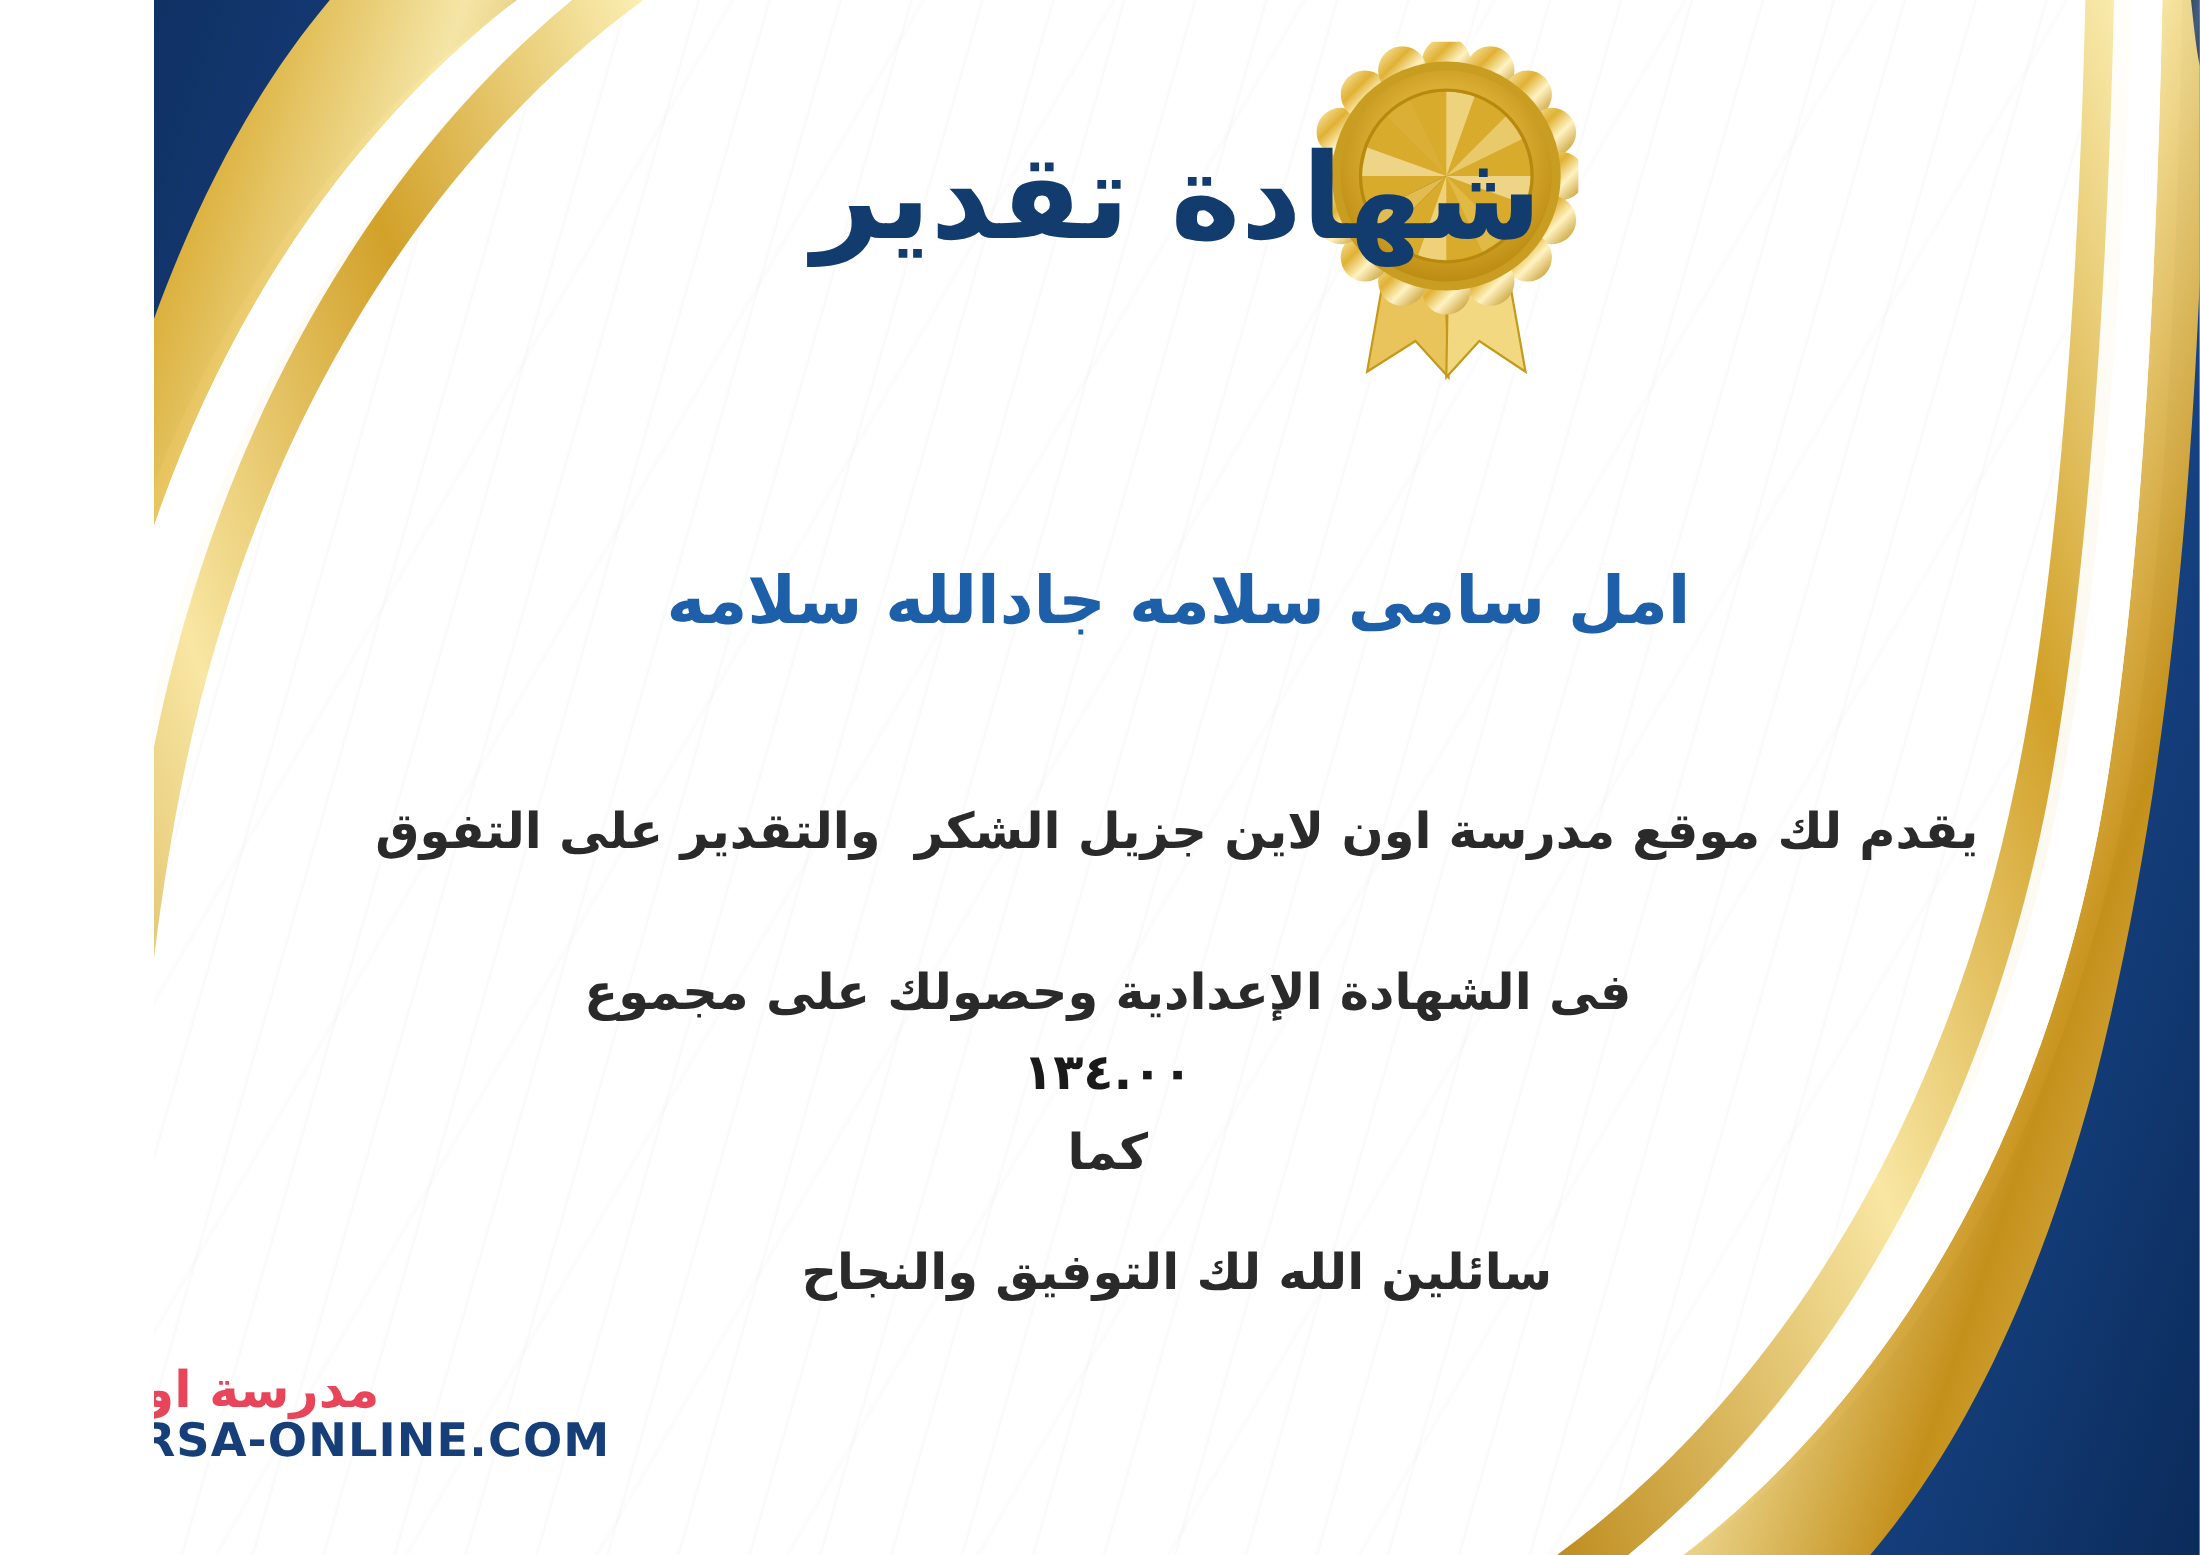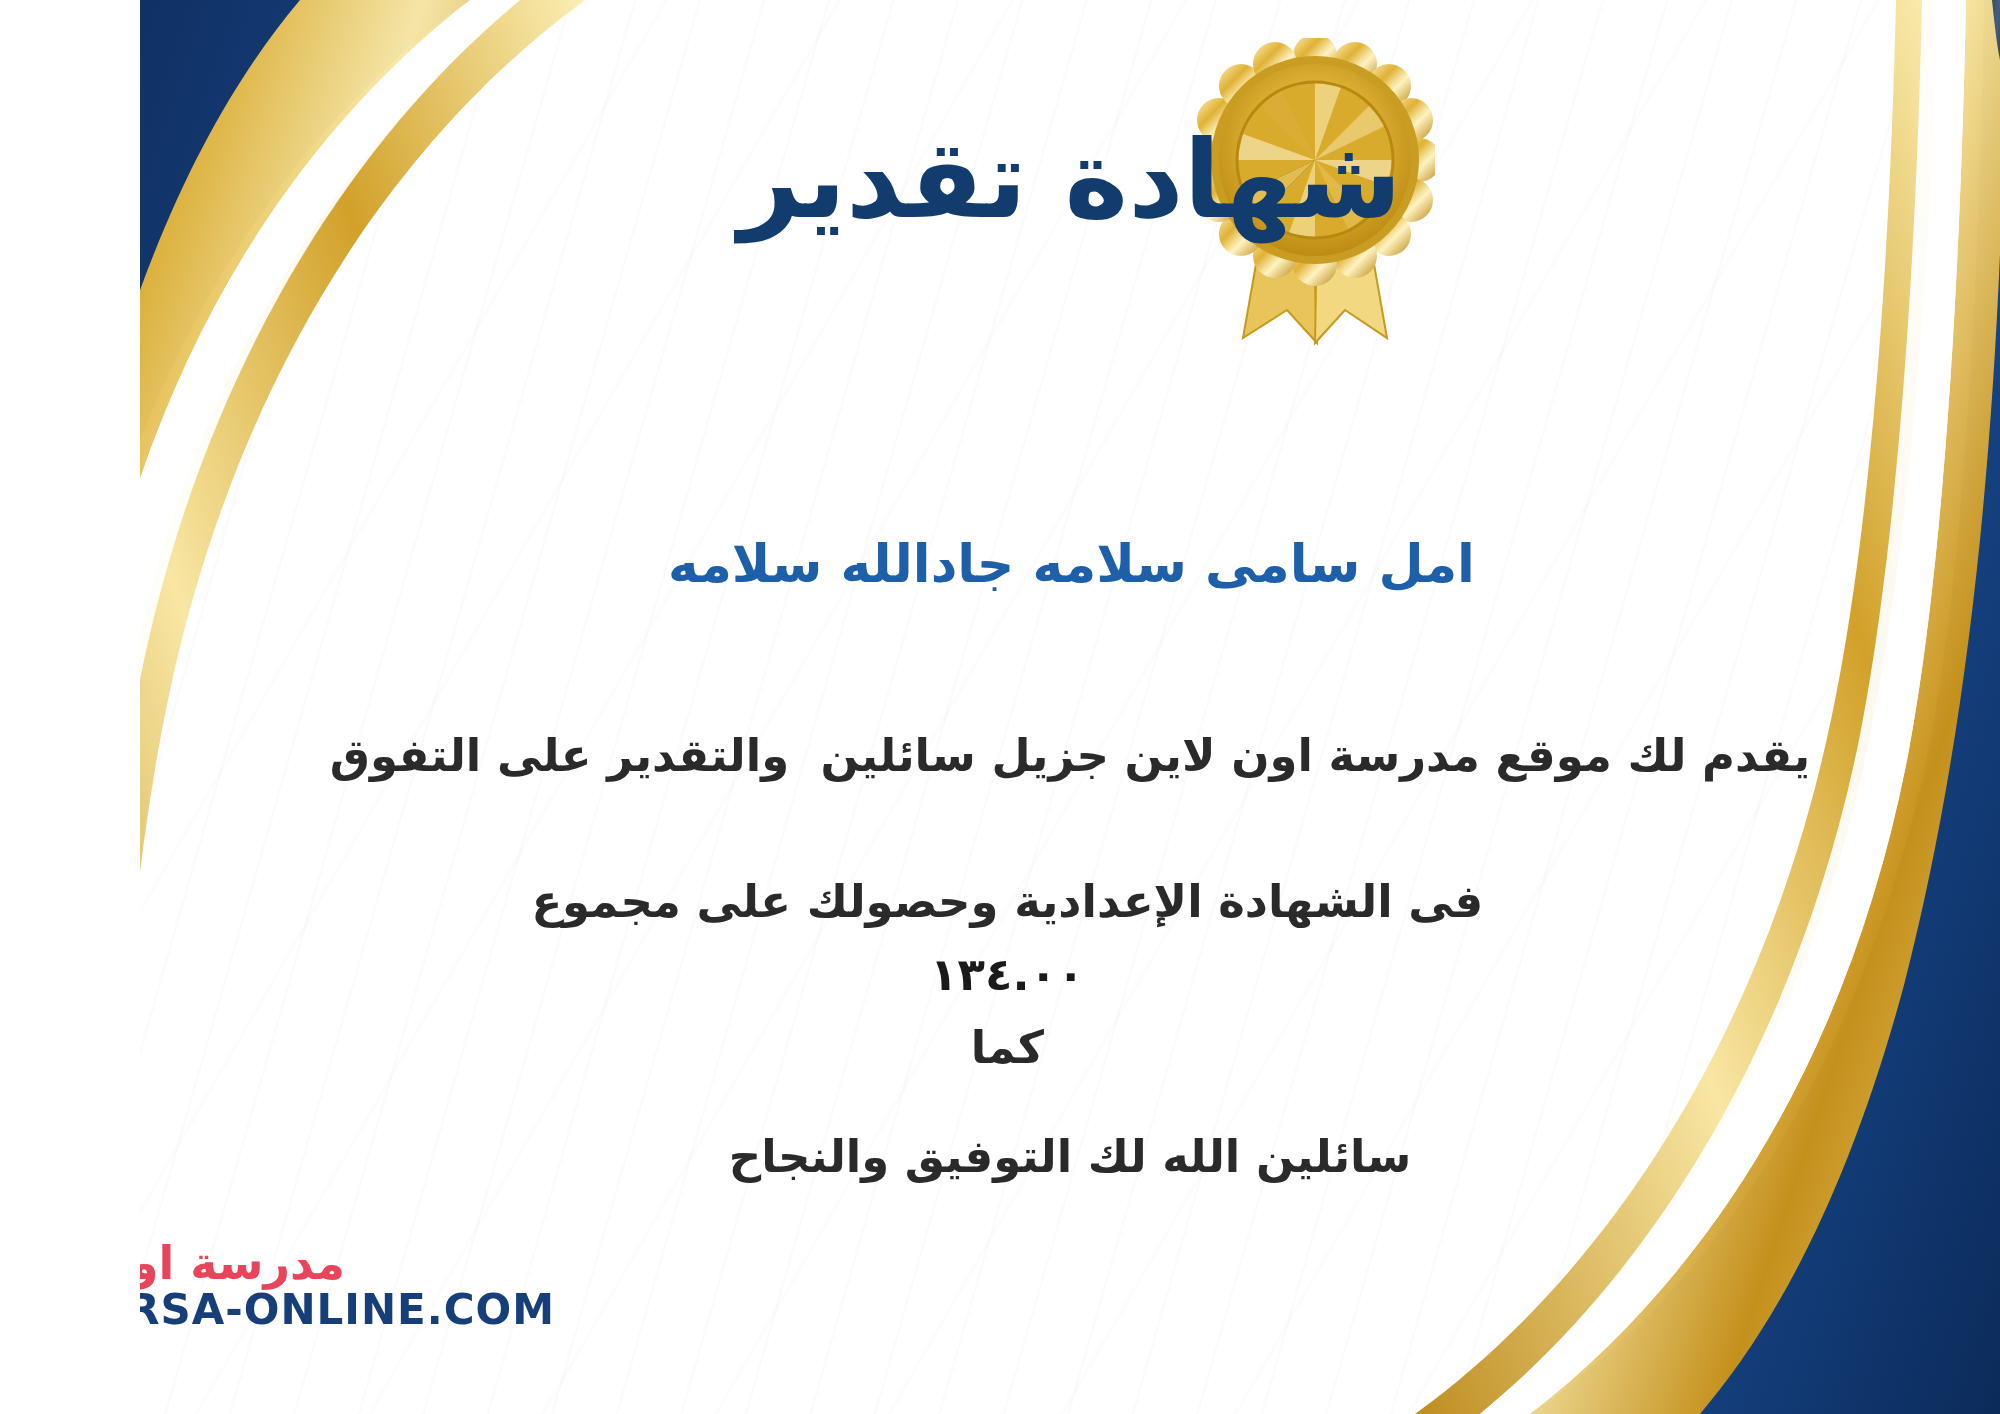--- a/index.html
+++ b/index.html
@@ -78,26 +78,25 @@
     letter-spacing: 0px;
     line-height: 1.15;
     direction: rtl;
   }
 
   .recipient-name {
     position: absolute;
     top: 510px;
     left: 3px;
     right: 0;
-    font-size: 52px;
+    font-size: 60px;
     font-weight: 700;
     color: #1d5fa8;
     direction: rtl;
     line-height: 1.2;
-    margin-top: 23px;
   }
 
   .body-block {
     position: absolute;
     top: 720px;
     left: 60px;
     right: 60px;
     direction: rtl;
     color: #2a2a2a;
     font-size: 45px;
@@ -289,21 +288,21 @@
     </svg>
   </div>
 
   <div class="content">
 
     <div class="cert-title">شهادة تقدير</div>
 
     <div class="recipient-name">امل سامى سلامه جادالله سلامه</div>
 
     <div class="body-block">
-      <span class="body-line">يقدم لك موقع مدرسة اون لاين جزيل سائلين  والتقدير على التفوق</span>
+      <span class="body-line">يقدم لك موقع مدرسة اون لاين جزيل الشكر  والتقدير على التفوق</span>
       <span class="body-line">
         <span>فى الشهادة الإعدادية وحصولك على مجموع</span>
         <span class="score">١٣٤.٠٠</span>
         <span>كما</span>
       </span>
     </div>
 
     <div class="closing">سائلين الله لك التوفيق  والنجاح</div>
   </div>
 

